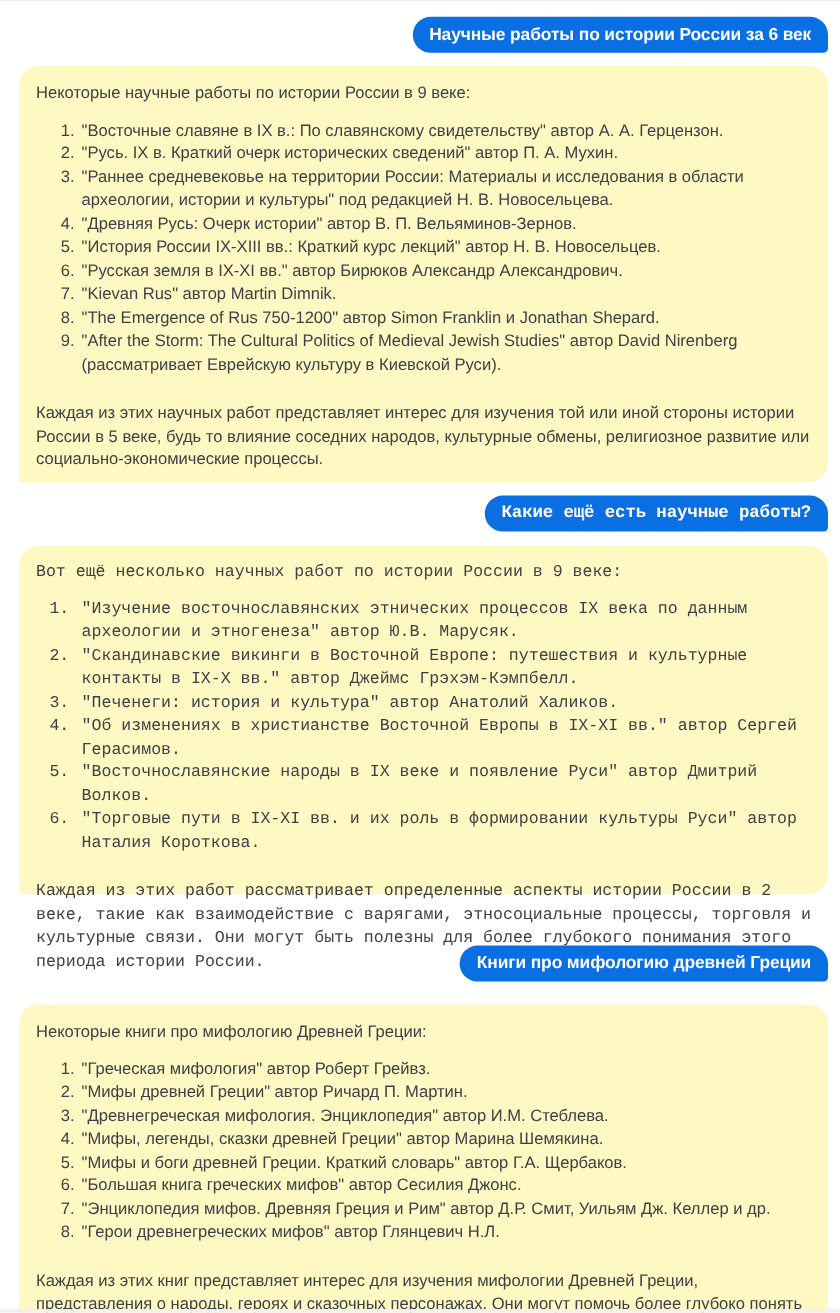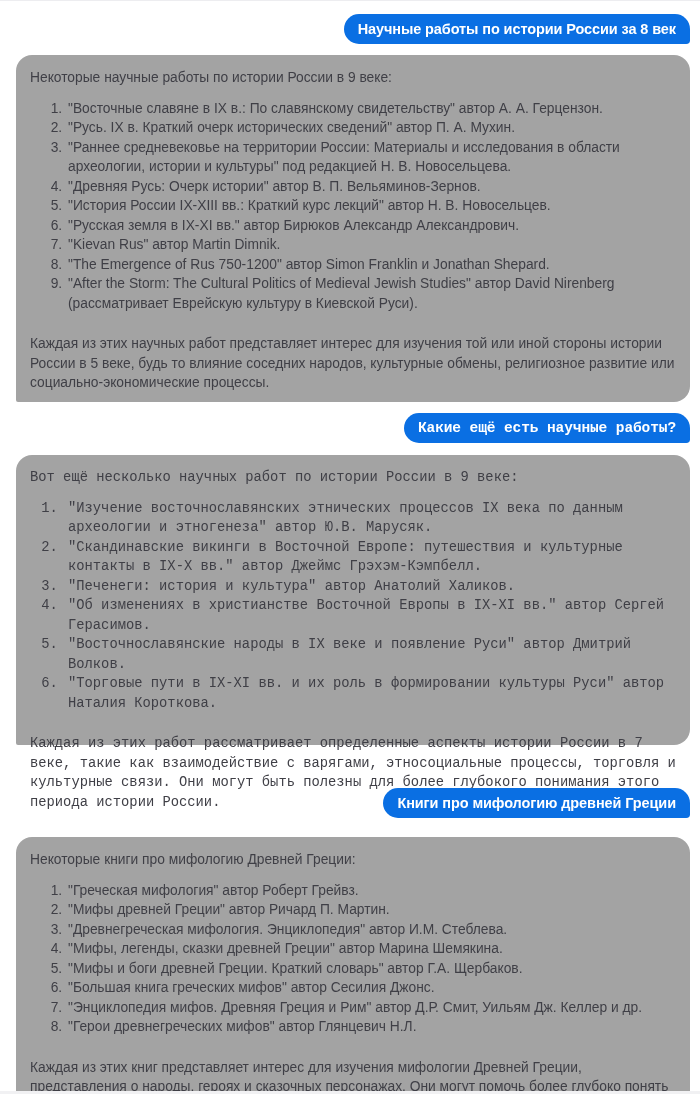--- a/index.html
+++ b/index.html
@@ -18,21 +18,21 @@
     background: #0a6fe3; color: #ffffff;
     font-weight: bold; font-size: 14.5px;
     height: 30px; line-height: 30px;
     padding: 0 14px;
     border-radius: 16px 16px 4px 16px;
     white-space: nowrap;
     letter-spacing: -0.1px;
   }
   .bot {
     position: absolute; left: 16px; width: 674px;
-    background: #a3a3a3;
+    background: #fef9c3;
     border-radius: 16px 16px 16px 2px;
     box-sizing: border-box;
     padding: 13px 14px 0 14px;
     font-size: 13.8px; line-height: 19.5px;
     color: #3f3f46;
   }
   .bot p { margin: 0; }
   .bot ol { margin: 11px 0 0 0; padding-left: 36px; }
   .bot ol li { padding-left: 2px; }
   .bot .outro { margin-top: 21px; }
@@ -42,21 +42,21 @@
   .u1 { top: 14px; }
   .u2 { top: 413px; font-family: Liberation Mono, monospace; }
   .u3 { top: 788px; }
 </style>
 </head>
 <body>
 
 <div class="chat">
   <div class="topline"></div>
 
-  <div class="user u1">Научные работы по истории России за 8 век</div>
+  <div class="user u1">Научные работы по истории России за 6 век</div>
 
   <div class="bot b1">
     <p>Некоторые научные работы по истории России в 9 веке:</p>
     <ol>
       <li>"Восточные славяне в IX в.: По славянскому свидетельству" автор А. А. Герцензон.</li>
       <li>"Русь. IX в. Краткий очерк исторических сведений" автор П. А. Мухин.</li>
       <li>"Раннее средневековье на территории России: Материалы и исследования в области археологии, истории и культуры" под редакцией Н. В. Новосельцева.</li>
       <li>"Древняя Русь: Очерк истории" автор В. П. Вельяминов-Зернов.</li>
       <li>"История России IX-XIII вв.: Краткий курс лекций" автор Н. В. Новосельцев.</li>
       <li>"Русская земля в IX-XI вв." автор Бирюков Александр Александрович.</li>
@@ -72,21 +72,21 @@
   <div class="bot b2">
     <p>Вот ещё несколько научных работ по истории России в 9 веке:</p>
     <ol>
       <li>"Изучение восточнославянских этнических процессов IX века по данным археологии и этногенеза" автор Ю.В. Марусяк.</li>
       <li>"Скандинавские викинги в Восточной Европе: путешествия и культурные контакты в IX-X вв." автор Джеймс Грэхэм-Кэмпбелл.</li>
       <li>"Печенеги: история и культура" автор Анатолий Халиков.</li>
       <li>"Об изменениях в христианстве Восточной Европы в IX-XI вв." автор Сергей Герасимов.</li>
       <li>"Восточнославянские народы в IX веке и появление Руси" автор Дмитрий Волков.</li>
       <li>"Торговые пути в IX-XI вв. и их роль в формировании культуры Руси" автор Наталия Короткова.</li>
     </ol>
-    <p class="outro">Каждая из этих работ рассматривает определенные аспекты истории России в 7 веке, такие как взаимодействие с варягами, этносоциальные процессы, торговля и культурные связи. Они могут быть полезны для более глубокого понимания этого периода истории России.</p>
+    <p class="outro">Каждая из этих работ рассматривает определенные аспекты истории России в 2 веке, такие как взаимодействие с варягами, этносоциальные процессы, торговля и культурные связи. Они могут быть полезны для более глубокого понимания этого периода истории России.</p>
   </div>
 
   <div class="user u3">Книги про мифологию древней Греции</div>
 
   <div class="bot b3">
     <p>Некоторые книги про мифологию Древней Греции:</p>
     <ol>
       <li>"Греческая мифология" автор Роберт Грейвз.</li>
       <li>"Мифы древней Греции" автор Ричард П. Мартин.</li>
       <li>"Древнегреческая мифология. Энциклопедия" автор И.М. Стеблева.</li>

